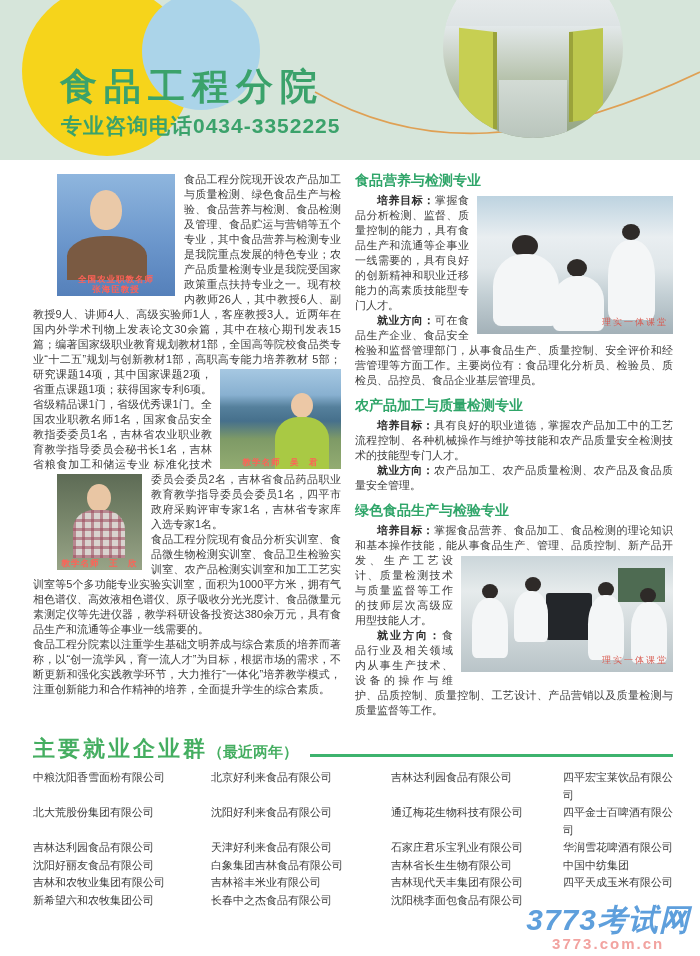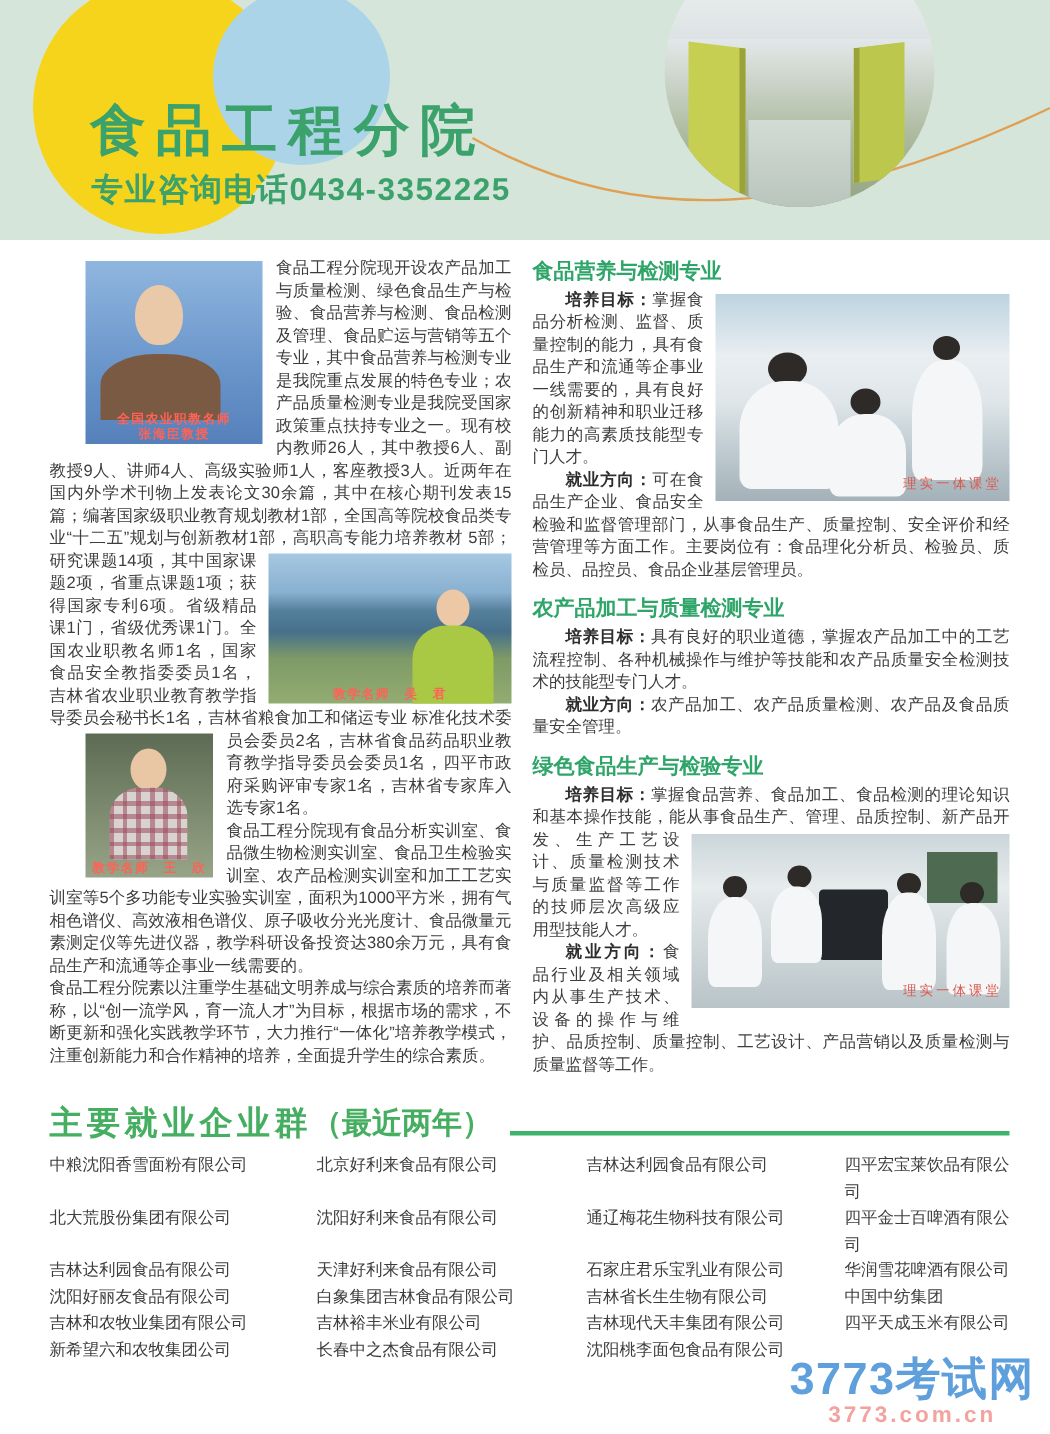--- a/index.html
+++ b/index.html
@@ -36,21 +36,21 @@
   .fl{float:left;padding-left:18px;}
   .fr{float:right;}
   .pcap{position:absolute;bottom:2px;left:0;right:0;text-align:center;color:#ff6257;font-size:8.5px;font-weight:bold;line-height:10px;letter-spacing:1px;}
   .pcap-l{position:static !important;display:block;}
   .capbr{position:absolute;right:5px;bottom:7px;left:auto;text-align:right;color:#d85a50;font-size:9px;font-weight:normal;letter-spacing:2px;}
 
   .photo-portrait{width:100px;height:122px;margin:2px 9px 3px 24px;background:linear-gradient(180deg,#8fb6de 0%,#6c97cc 55%,#5580ba 100%);}
   .pt-head{top:16px;left:33px;width:32px;height:40px;border-radius:50% 50% 46% 46%;background:#eac9a8;}
   .pt-body{bottom:16px;left:10px;width:80px;height:44px;border-radius:46% 46% 0 0;background:#7a5a42;}
 
-  .photo-lake{width:162px;height:100px;margin:2px 0 3px 8px;
+  .photo-lake{width:121px;height:100px;margin:2px 0 3px 8px;
      background:linear-gradient(180deg,#a6c8e2 0%,#88b0d0 26%,#55809c 38%,#46708c 52%,#7e9a66 70%,#93ac72 100%);}
   .lk-head{right:28px;top:24px;width:22px;height:25px;border-radius:50%;background:#ecc8a6;}
   .lk-body{right:12px;bottom:0;width:54px;height:52px;border-radius:42% 42% 0 0;background:#a9c944;}
 
   .photo-plaid{width:67px;height:96px;margin:2px 9px 2px 24px;background:linear-gradient(180deg,#5d6b55 0%,#77856a 45%,#98a487 100%);}
   .pl-head{top:10px;left:30px;width:24px;height:28px;border-radius:50%;background:#e9c6a4;}
   .pl-body{bottom:12px;left:16px;width:52px;height:48px;border-radius:40% 40% 0 0;background-color:#d9d3cf;
      background-image:repeating-linear-gradient(0deg,rgba(156,74,92,.55) 0 3px,transparent 3px 9px),
                       repeating-linear-gradient(90deg,rgba(156,74,92,.55) 0 3px,transparent 3px 9px);}
 
@@ -76,27 +76,27 @@
   .l2c3{right:23%;top:34%;width:17%;height:56%;}
   .l2h4{right:8%;top:28%;width:16px;height:15px;}
   .l2c4{right:3%;top:40%;width:17%;height:52%;}
 
   .major{margin-bottom:9px;}
   .major-h{font-size:14px;font-weight:bold;color:#2fa569;margin:0 0 3px;}
 
   
   .section-head{display:flex;align-items:flex-end;margin:7px 0 5px;}
   .section-title{font-size:22px;font-weight:bold;color:#45ae61;letter-spacing:3px;white-space:nowrap;}
-  .section-sub{font-size:20px;font-weight:bold;color:#45ae61;margin-bottom:2px;white-space:nowrap;}
+  .section-sub{font-size:15px;font-weight:bold;color:#45ae61;margin-bottom:2px;white-space:nowrap;}
   .section-line{flex:1;height:3px;background:#3db36e;margin:0 0 7px 12px;}
   .companies{display:grid;grid-template-columns:178px 180px 172px 1fr;font-size:11px;color:#3d3d3d;line-height:17.5px;}
 
   
   .logo{position:absolute;right:10px;bottom:4px;text-align:center;}
-  .logo-main{display:block;font-size:30px;font-weight:bold;color:#5e9fdc;line-height:31px;letter-spacing:1px;}
+  .logo-main{display:block;font-size:30px;font-weight:bold;font-style:italic;color:#5e9fdc;line-height:31px;letter-spacing:1px;}
   .logo-sub{display:block;font-size:15px;font-weight:bold;color:#f2a3a0;letter-spacing:2px;}
 </style>
 </head>
 <body>
 
 <div class="page">
 
   <div class="header">
     <div class="yellow-circle"></div>
     <svg class="curve-svg" width="700" height="160" viewBox="0 0 700 160">

